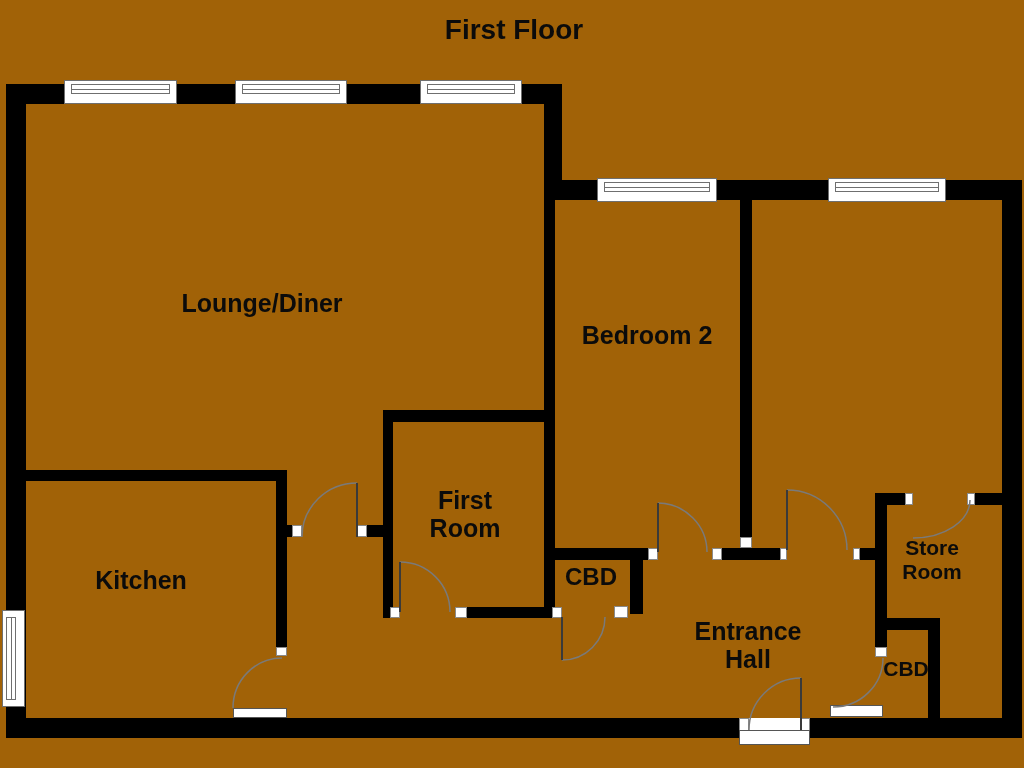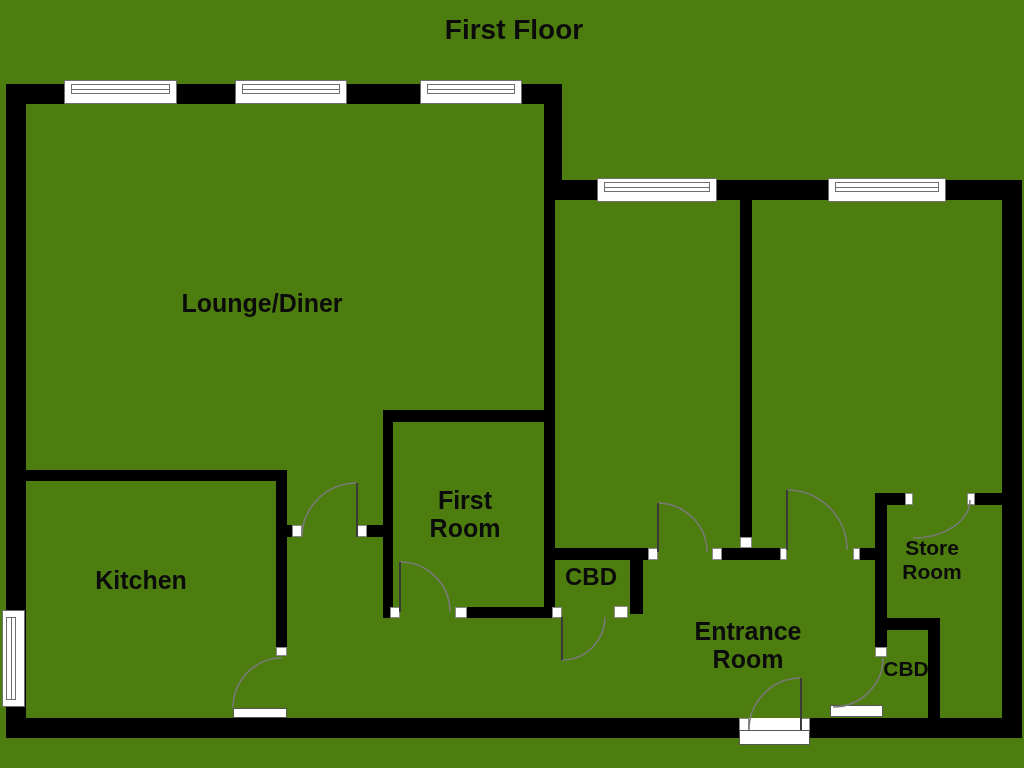--- a/index.html
+++ b/index.html
@@ -1,16 +1,16 @@
 <!DOCTYPE html>
 <html><head>
 <meta charset="utf-8">
 <style>
   html,body{margin:0;padding:0;background:#ffffff;}
-  #plan{position:relative;width:1024px;height:768px;background:#4d7c0f;overflow:hidden;
+  #plan{position:relative;width:1024px;height:768px;background:#a16207;overflow:hidden;
         font-family:"Liberation Sans","DejaVu Sans",sans-serif;}
   .wall{position:absolute;background:#000000;}
   .jamb{position:absolute;background:#ffffff;border:1px solid #8a8a8a;box-sizing:border-box;z-index:3;}
   .leaf{position:absolute;background:#ffffff;border:1px solid #555555;box-sizing:border-box;z-index:4;}
   .opening{position:absolute;background:#ffffff;z-index:2;}
   .window{position:absolute;background:#ffffff;border:1px solid #6f6f6f;box-sizing:border-box;z-index:3;}
   .win-sash-h{position:absolute;left:6px;right:6px;top:3px;height:10px;border:1px solid #6f6f6f;box-sizing:border-box;}
   .win-sash-h:after{content:"";position:absolute;left:0;right:0;top:50%;border-top:1px solid #6f6f6f;}
   .win-sash-v{position:absolute;top:6px;bottom:6px;left:3px;width:10px;border:1px solid #6f6f6f;box-sizing:border-box;}
   .win-sash-v:after{content:"";position:absolute;top:0;bottom:0;left:50%;border-left:1px solid #6f6f6f;}
@@ -118,23 +118,24 @@
       <line x1="400" y1="562" x2="400" y2="612"></line>
       <line x1="562" y1="617" x2="562" y2="660"></line>
       <line x1="658" y1="503" x2="658" y2="552"></line>
       <line x1="787" y1="490" x2="787" y2="550"></line>
       <line x1="801" y1="678" x2="801" y2="730"></line>
     </g>
   </svg>
 
   <div class="label title" style="left:514px;top:30px;">First Floor</div>
   <div class="label" style="left:262px;top:270px;margin-top:33px;">Lounge/Diner</div>
+  <div class="label" style="left:647px;top:335px;">Bedroom 2</div>
   <div class="label" style="left:465px;top:514px;">First
 Room</div>
   <div class="label" style="left:141px;top:580px;">Kitchen</div>
   <div class="label cbd-a" style="left:591px;top:577px;">CBD</div>
   <div class="label" style="left:748px;top:645px;">Entrance
-Room</div>
+Hall</div>
   <div class="label small" style="left:932px;top:560px;">Store
 Room</div>
   <div class="label small" style="left:906px;top:669px;">CBD</div>
 
 </div>
 
 </body></html>

